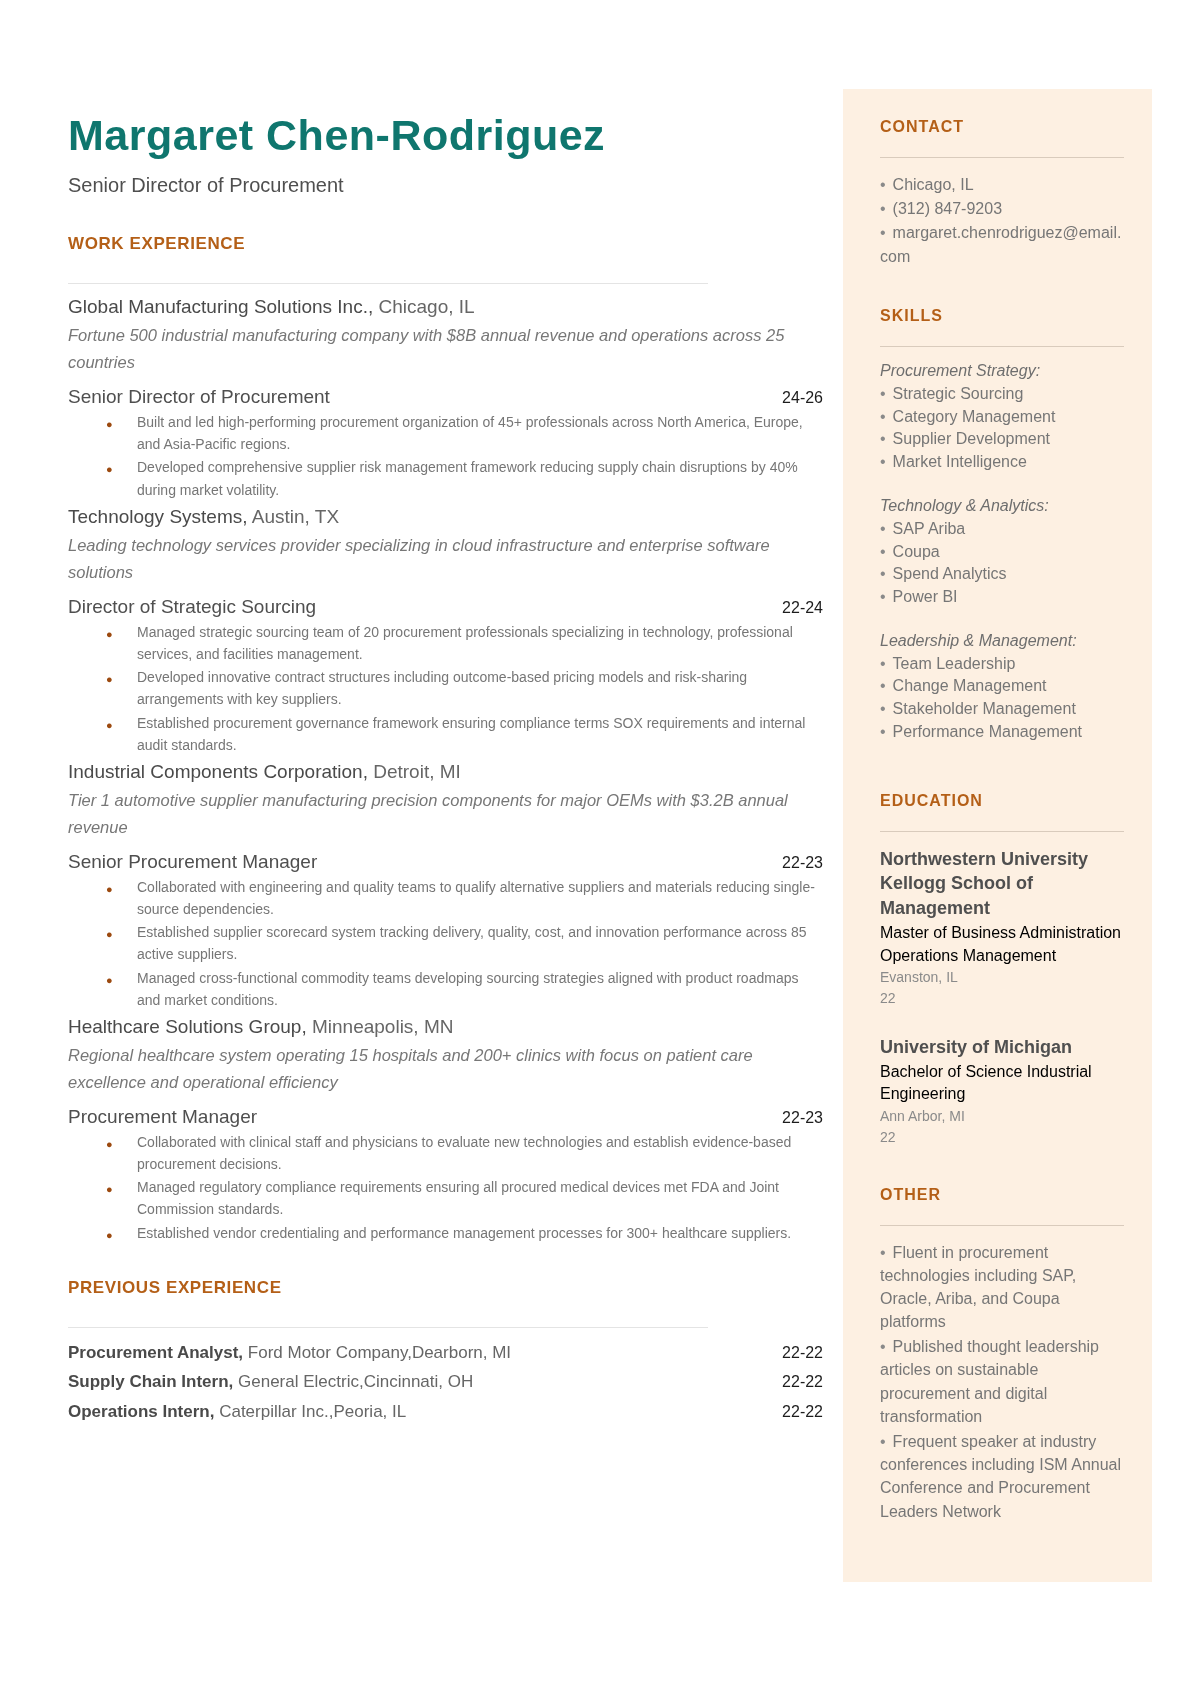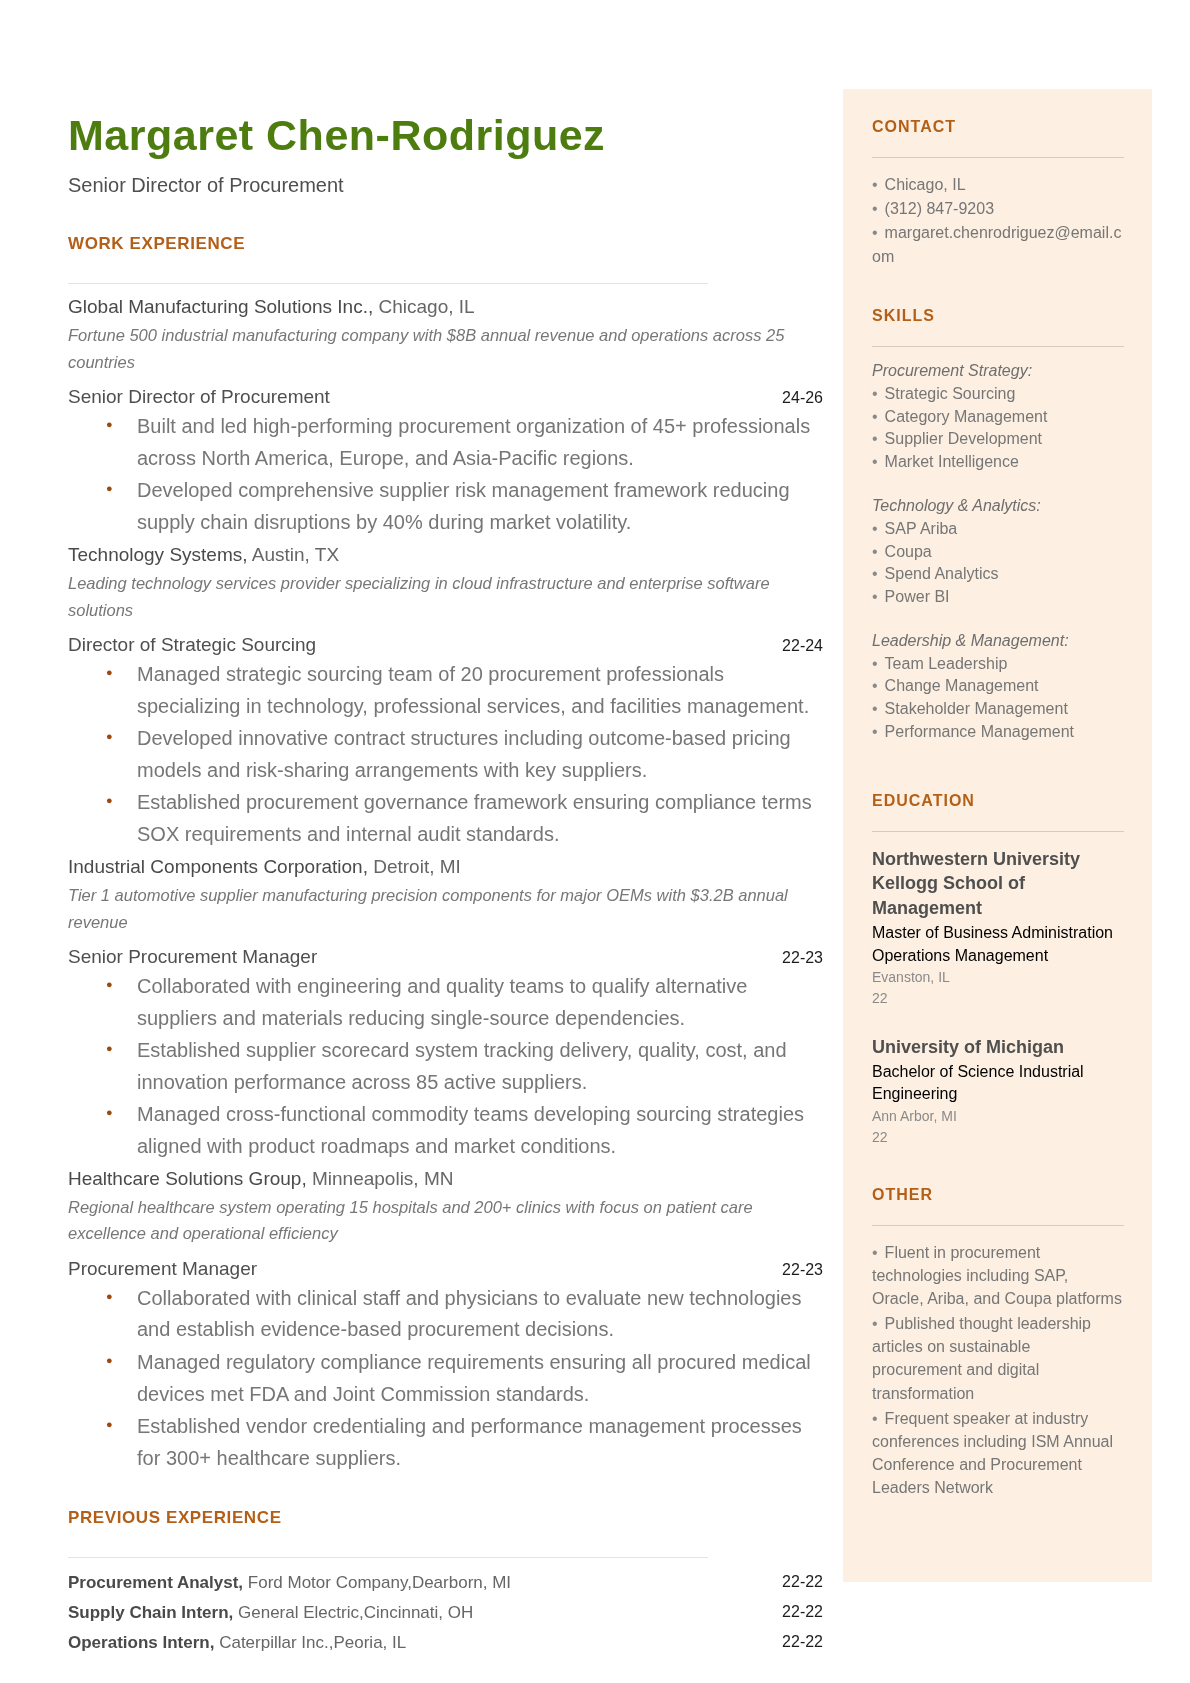--- a/index.html
+++ b/index.html
@@ -8,21 +8,21 @@
     font-family:"Liberation Sans","DejaVu Sans",sans-serif;
     position:relative;overflow:hidden;
     -webkit-font-smoothing:antialiased;
   }
   .page{position:relative;width:1190px;height:1683px;}
 
   
   .sidebar{
     position:absolute;left:843px;top:89px;width:309px;height:1493px;
     background:#fdf0e2;box-sizing:border-box;
-    padding:29px 28px 0 29px;overflow:visible;
+    padding:29px 28px 0 37px;overflow:visible;
   }
   .side-section{margin:0 0 38px 0;}
   .side-title{
     margin:0;font-size:16px;font-weight:700;letter-spacing:1px;
     color:#b45f17;
   }
   .side-rule{
     border:none;border-top:1px solid #d9cbbc;margin:21px 0 15px 0;
   }
   .contact-item{
@@ -39,21 +39,21 @@
   .school-loc,.school-year{font-size:14px;color:#8a8a8a;line-height:1.5;margin:0;}
   .other-item{
     font-size:16px;color:#767676;line-height:1.45;margin:0 0 2px 0;
     overflow-wrap:break-word;word-wrap:break-word;
   }
 
   
   .main{position:absolute;left:68px;top:105px;width:755px;}
   .name{
     margin:6px 0 0 0;font-size:43px;line-height:1.16;font-weight:800;
-    color:#4d7c0f;letter-spacing:0.5px;
+    color:#0f766e;letter-spacing:0.5px;
   }
   .subtitle{margin:13px 0 0 0;font-size:20px;color:#4f4f4f;}
   .section-title{
     margin:37px 0 0 0;font-size:17px;font-weight:700;letter-spacing:0.6px;
     color:#b45f17;
   }
   .rule{border:none;border-top:1px solid #e4e4e4;width:640px;margin:29px 0 10px 0;}
 
   .job{margin:0 0 3px 0;}
   .company{margin:2px 0 0 0;font-size:19px;font-weight:400;line-height:1.4;}
@@ -63,29 +63,29 @@
     margin:2px 0 0 0;font-size:16.5px;font-style:italic;color:#777777;line-height:1.6;
   }
   .role-row{
     display:flex;justify-content:space-between;align-items:baseline;
     margin:11px 0 3px 0;
   }
   .role{font-size:19px;color:#4f4f4f;}
   .dates{font-size:16px;color:#1c1c1c;font-weight:500;}
   .bullets{list-style:none;margin:0;padding:0;}
   .bullets li{
-    position:relative;padding-left:69px;font-size:20px;color:#767676;
+    position:relative;padding-left:69px;font-size:14px;color:#767676;
     line-height:1.58;margin:0 0 1px 0;
   }
   .bullets li::before{
     content:"●";position:absolute;left:38px;top:5px;font-size:11px;color:#9c4a10;
   }
 
   .prev-row{
-    display:flex;justify-content:space-between;align-items:flex-start;
+    display:flex;justify-content:space-between;align-items:center;
     line-height:1.75;
   }
   .prev-left{font-size:17px;color:#666666;}
   .prev-role{font-weight:700;color:#4a4a4a;}
   .prev-rows{margin-top:7px;}
 </style>
 </head>
 <body>
 
 <div class="page">

